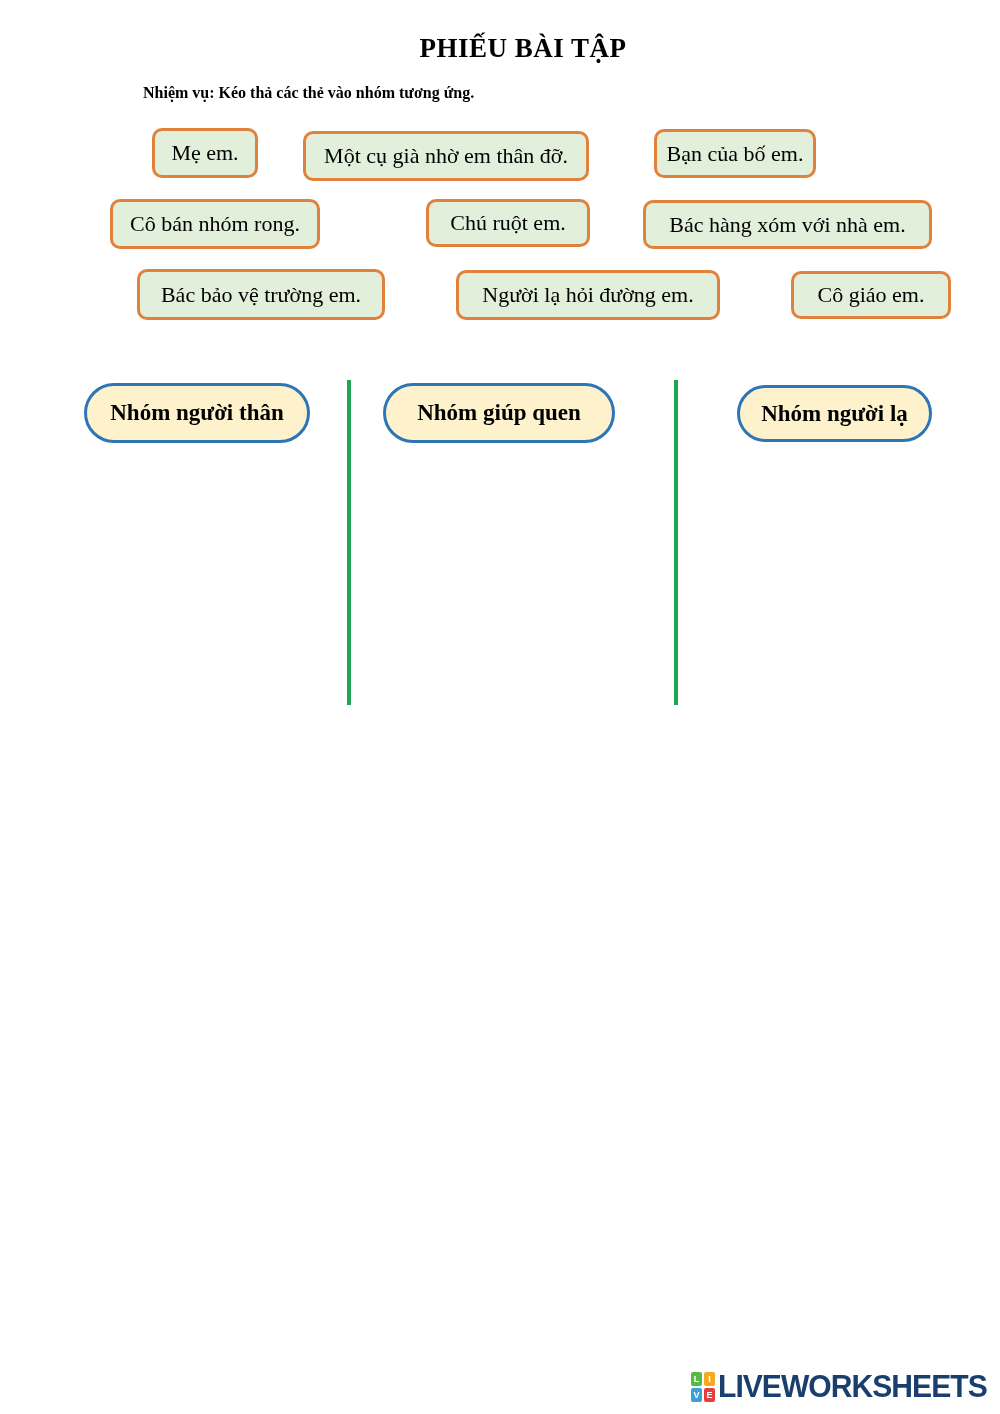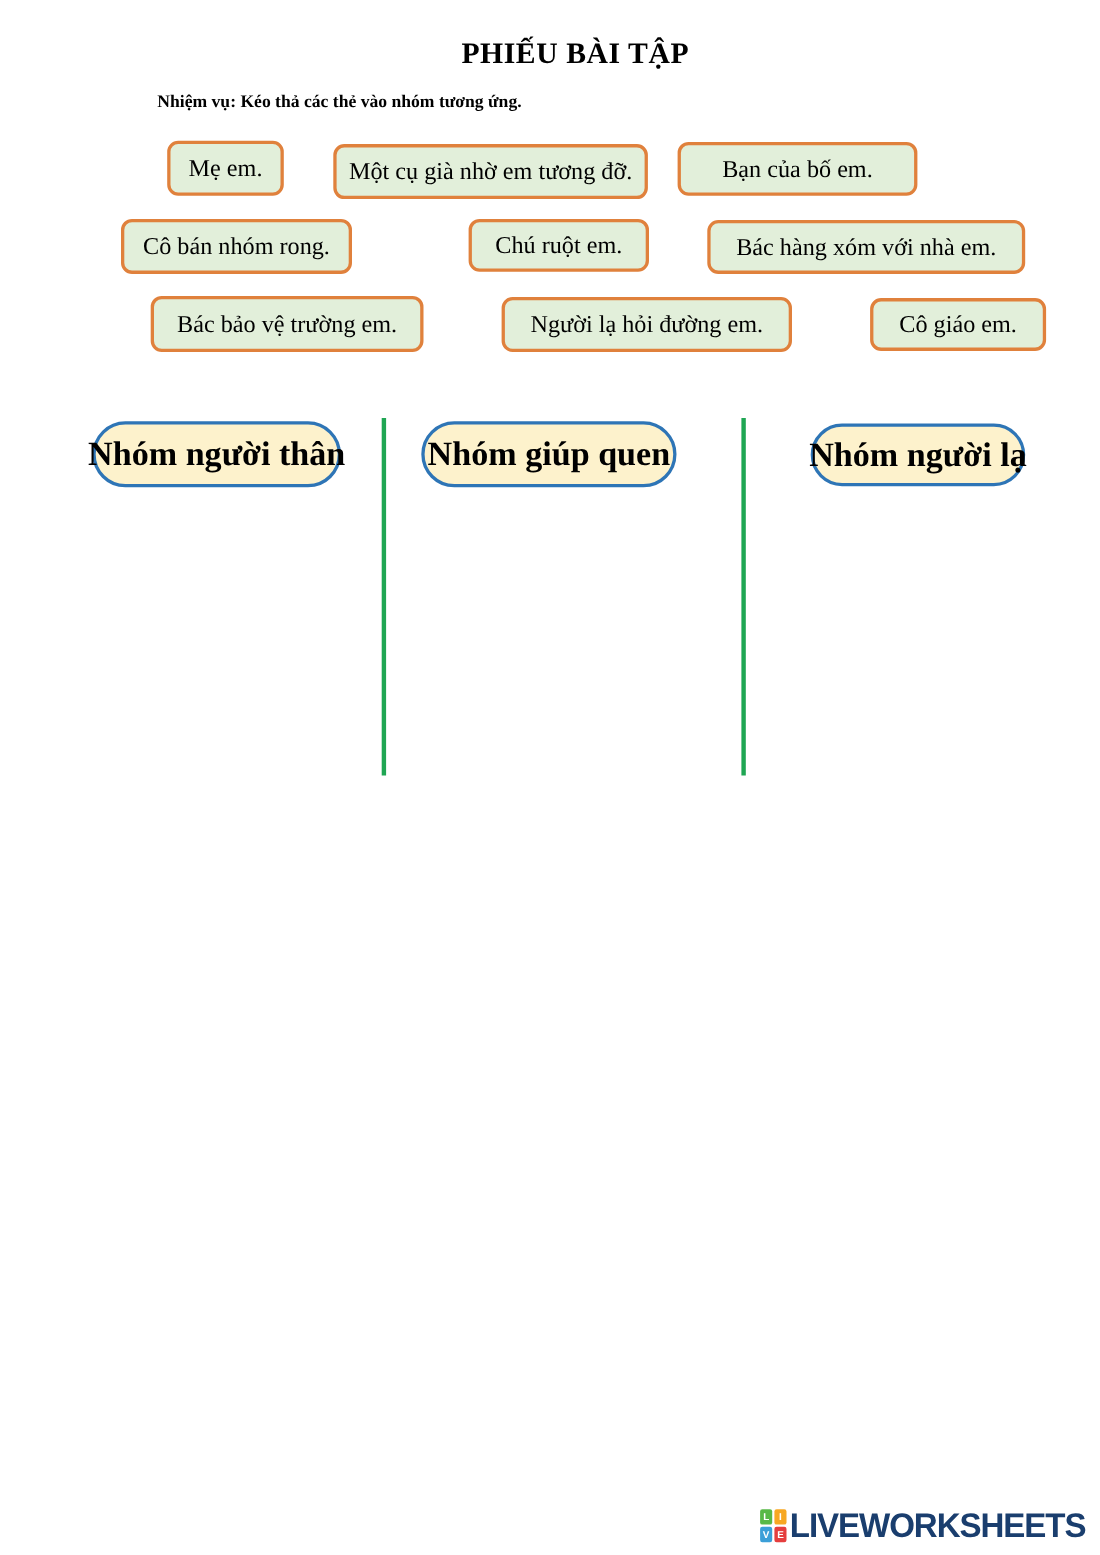--- a/index.html
+++ b/index.html
@@ -35,34 +35,34 @@
     border:3px solid var(--card-border);
     border-radius:10px;
     display:flex;align-items:center;justify-content:center;
     font-size:22px;
     white-space:nowrap;
     padding:4px 10px;
     cursor:grab;
   }
   .card-1{left:152px;top:128px;width:106px;height:50px;}
   .card-2{left:303px;top:131px;width:286px;height:50px;}
-  .card-3{left:616px;top:129px;width:218px;height:49px;}
+  .card-3{left:654px;top:129px;width:162px;height:49px;}
   .card-4{left:110px;top:199px;width:210px;height:50px;}
   .card-5{left:426px;top:199px;width:164px;height:48px;font-family:Liberation Serif, serif;}
   .card-6{left:643px;top:200px;width:289px;height:49px;}
   .card-7{left:137px;top:269px;width:248px;height:51px;}
   .card-8{left:456px;top:270px;width:264px;height:50px;}
   .card-9{left:791px;top:271px;width:160px;height:48px;}
   .pill{
     position:absolute;
     background:var(--group-bg);
     border:3px solid var(--group-border);
     border-radius:30px;
     display:flex;align-items:center;justify-content:center;
-    font-size:31px;font-weight:bold;
+    font-size:23px;font-weight:bold;
     white-space:nowrap;
   }
   .pill-1{left:84px;top:383px;width:226px;height:60px;}
   .pill-2{left:383px;top:383px;width:232px;height:60px;}
   .pill-3{left:737px;top:385px;width:195px;height:57px;}
   .divider{
     position:absolute;top:380px;width:4px;height:325px;
     background:var(--divider);
   }
   .divider-1{left:347px;}
@@ -96,21 +96,21 @@
     transform-origin:left center;
   }
 </style>
 </head>
 <body>
 
 <h1 class="title">PHIẾU BÀI TẬP</h1>
 <div class="task">Nhiệm vụ: Kéo thả các thẻ vào nhóm tương ứng.</div>
 
 <div class="card card-1">Mẹ em.</div>
-<div class="card card-2">Một cụ già nhờ em tương đỡ.</div>
+<div class="card card-2">Một cụ già nhờ em thân đỡ.</div>
 <div class="card card-3">Bạn của bố em.</div>
 <div class="card card-4">Cô bán nhóm rong.</div>
 <div class="card card-5">Chú ruột em.</div>
 <div class="card card-6">Bác hàng xóm với nhà em.</div>
 <div class="card card-7">Bác bảo vệ trường em.</div>
 <div class="card card-8">Người lạ hỏi đường em.</div>
 <div class="card card-9">Cô giáo em.</div>
 
 <div class="pill pill-1">Nhóm người thân</div>
 <div class="pill pill-2">Nhóm giúp quen</div>

